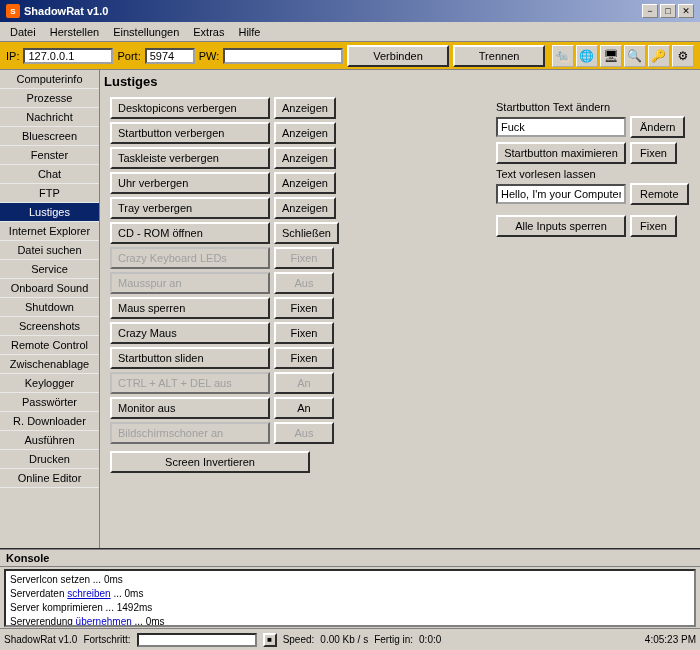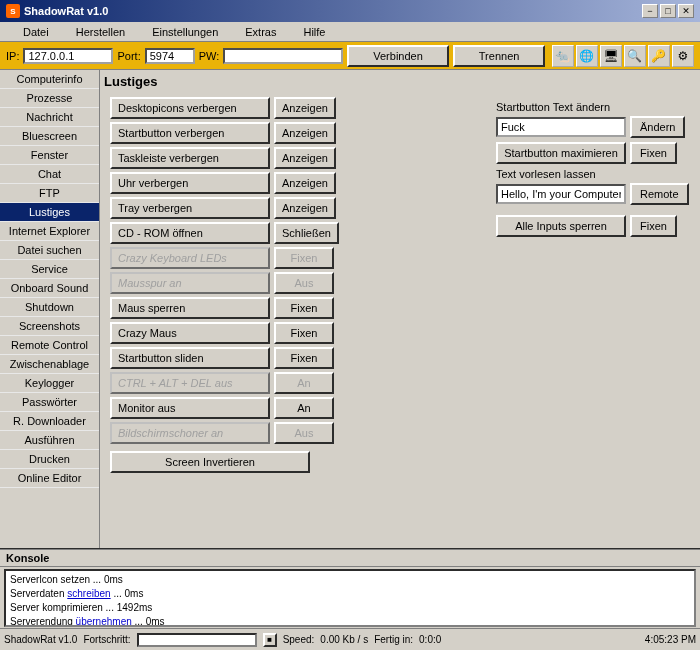--- a/index.html
+++ b/index.html
@@ -44,21 +44,20 @@
       padding: 2px 4px;
       display: flex;
       gap: 2px;
       height: 20px;
       align-items: center;
     }
     .menu-item {
       padding: 2px 6px;
       cursor: pointer;
       font-size: 11px;
-      margin-left: 13px;
     }
 
     
     .toolbar {
       background: #eab308;
       border-bottom: 1px solid #808080;
       padding: 3px 6px;
       display: flex;
       align-items: center;
       gap: 4px;
@@ -154,21 +153,20 @@
       border-bottom-color: #808080;
       border-right-color: #808080;
       cursor: pointer;
       font-size: 11px;
       min-width: 160px;
       text-align: left;
     }
     .action-btn.disabled {
       color: #a0a0a0;
       border: 2px outset #c0c0c0;
-      font-style: italic;
     }
     .action-btn-small {
       height: 22px;
       padding: 0 6px;
       background: #d4d0c8;
       border: 2px outset #ffffff;
       border-bottom-color: #808080;
       border-right-color: #808080;
       cursor: pointer;
       font-size: 11px;

